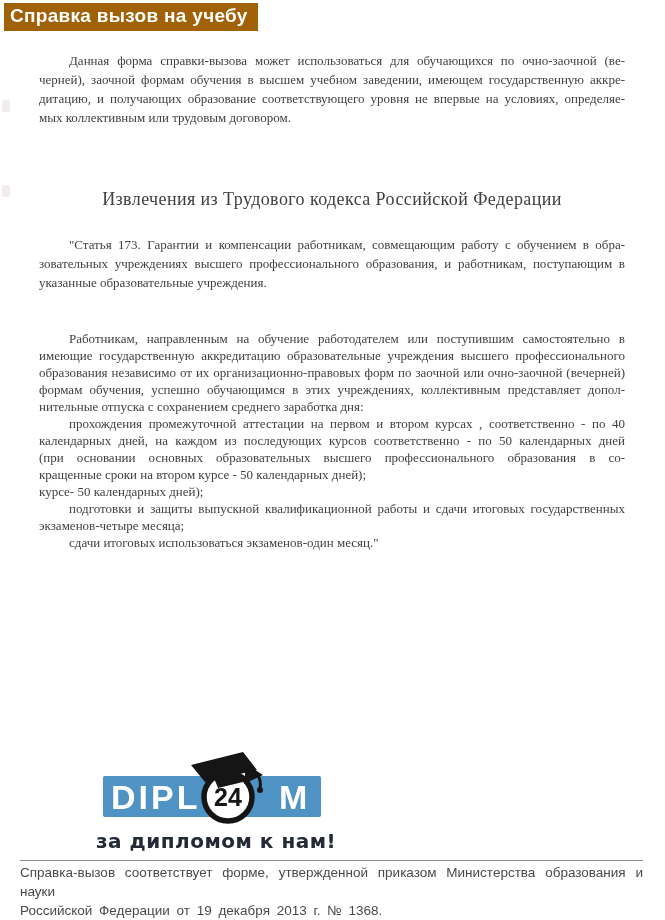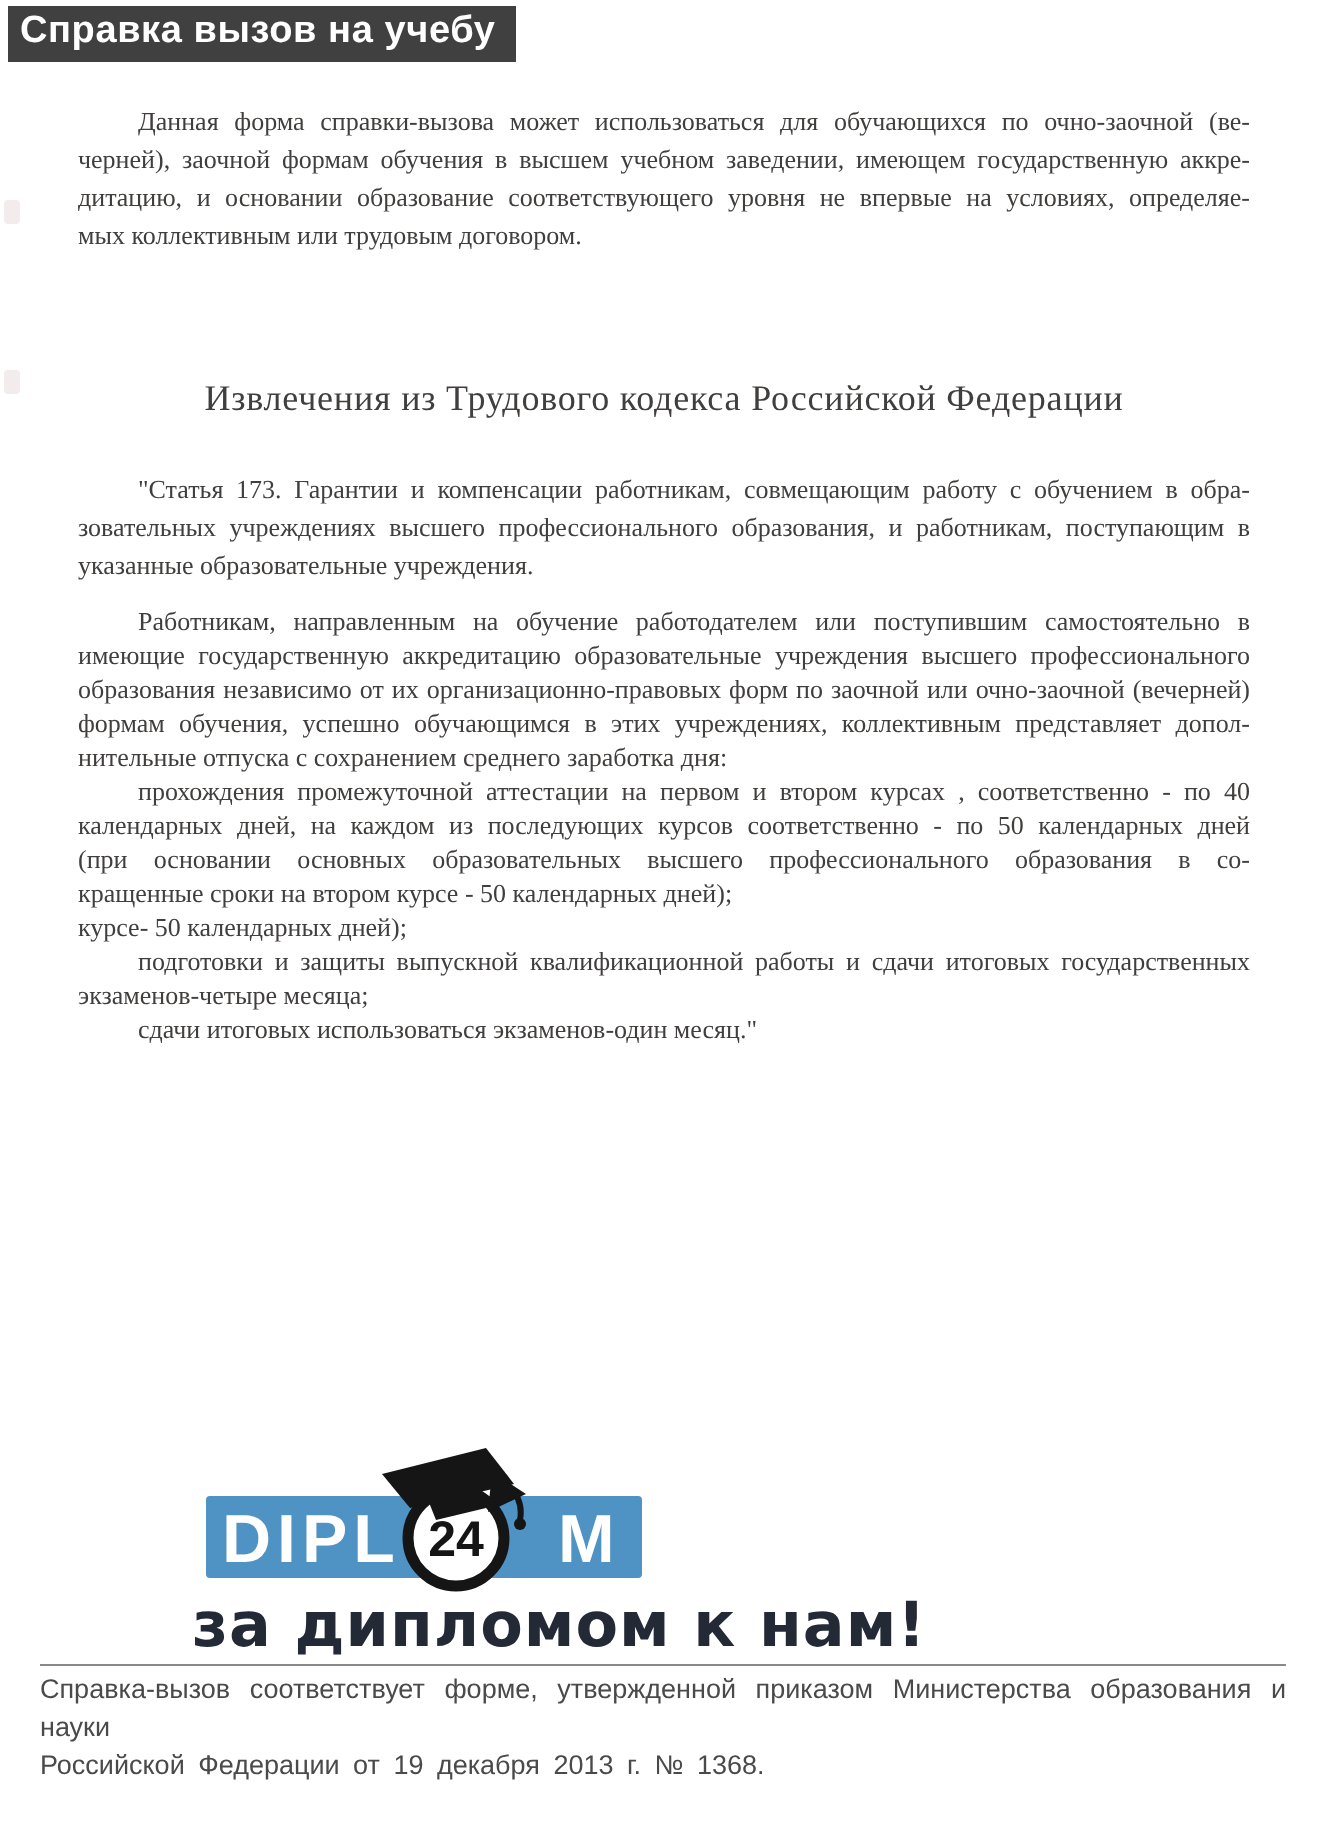--- a/index.html
+++ b/index.html
@@ -32,39 +32,39 @@
   .line.indent { text-indent: 30px; }
   .intro-block   { margin-top: 20px; }
   .doc-heading {
     margin-top: 62px;
     text-align: center;
     font-size: 18px;
     letter-spacing: 0.4px;
     font-weight: normal;
   }
   .article-block { margin-top: 25px; }
-  .body-block    { margin-top: 10px; }
+  .body-block    { margin-top: 38px; }
   
   .smudge {
     position: absolute; left: 2px; width: 8px; height: 12px;
     background: #f3ecec; border-radius: 2px;
   }
   .smudge.s1 { top: 100px; }
   .smudge.s2 { top: 185px; }
   
   .logo-wrap {
     margin: 198px 0 0 96px;
     width: 236px;
     text-align: center;
   }
   .logo-emblem { display: block; margin-left: 7px; }
   .tagline {
     margin-top: 1px;
     font-family: "DejaVu Sans", sans-serif;
-    font-size: 31px;
+    font-size: 20px;
     font-weight: 600;
     letter-spacing: 0.5px;
     line-height: 26px;
     color: #232a36;
     white-space: nowrap;
   }
   
   .footer {
     margin: 6px 22px 0 20px;
     border-top: 1px solid #8a8a8a;
@@ -80,29 +80,29 @@
 </head>
 <body>
 
 
 
 
 <div class="smudge s1"></div>
 <div class="smudge s2"></div>
 
 
-<div class="badge" id="badge" style="background: #404040; color: rgb(255, 255, 255);">Справка вызов на учебу</div>
+<div class="badge" id="badge" style="background: #a16207; color: rgb(255, 255, 255);">Справка вызов на учебу</div>
 
 
 <div class="doc">
 
   <div class="block intro-block">
       <div class="line indent fill">Данная форма справки-вызова может использоваться для обучающихся по очно-заочной (ве-</div>
       <div class="line fill">черней), заочной формам обучения в высшем учебном заведении, имеющем государственную аккре-</div>
-      <div class="line fill">дитацию, и основании образование соответствующего уровня не впервые на условиях, определяе-</div>
+      <div class="line fill">дитацию, и получающих образование соответствующего уровня не впервые на условиях, определяе-</div>
       <div class="line">мых коллективным или трудовым договором.</div>
     </div>
 
   <h2 class="doc-heading">Извлечения из Трудового кодекса Российской Федерации</h2>
 
   <div class="block article-block">
       <div class="line indent fill">"Статья 173. Гарантии и компенсации работникам, совмещающим работу с обучением в обра-</div>
       <div class="line fill">зовательных учреждениях высшего профессионального образования, и работникам, поступающим в</div>
       <div class="line">указанные образовательные учреждения.</div>
     </div>

